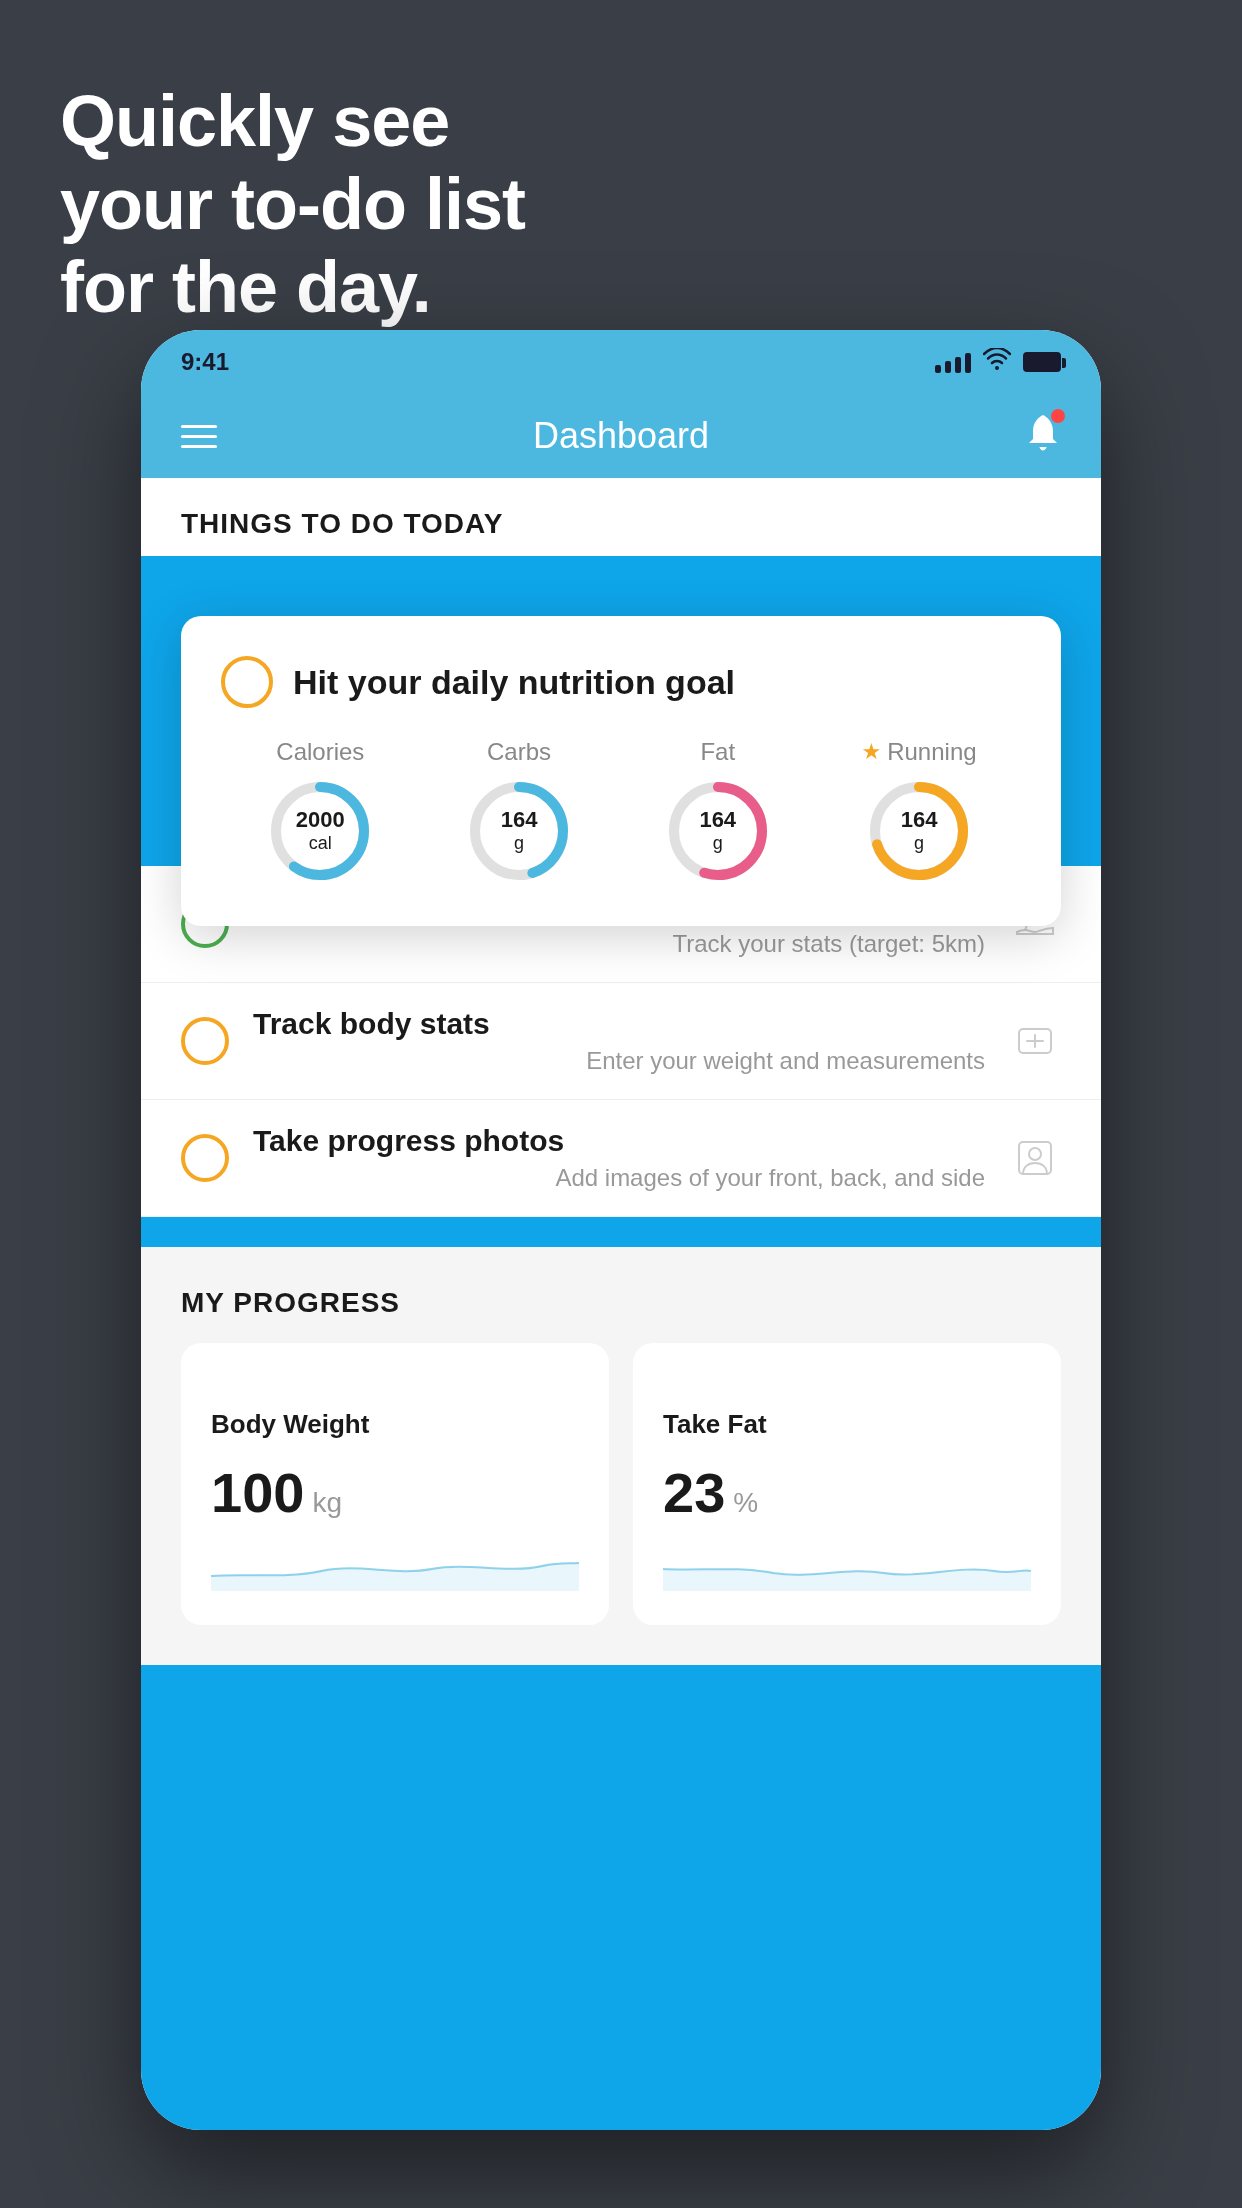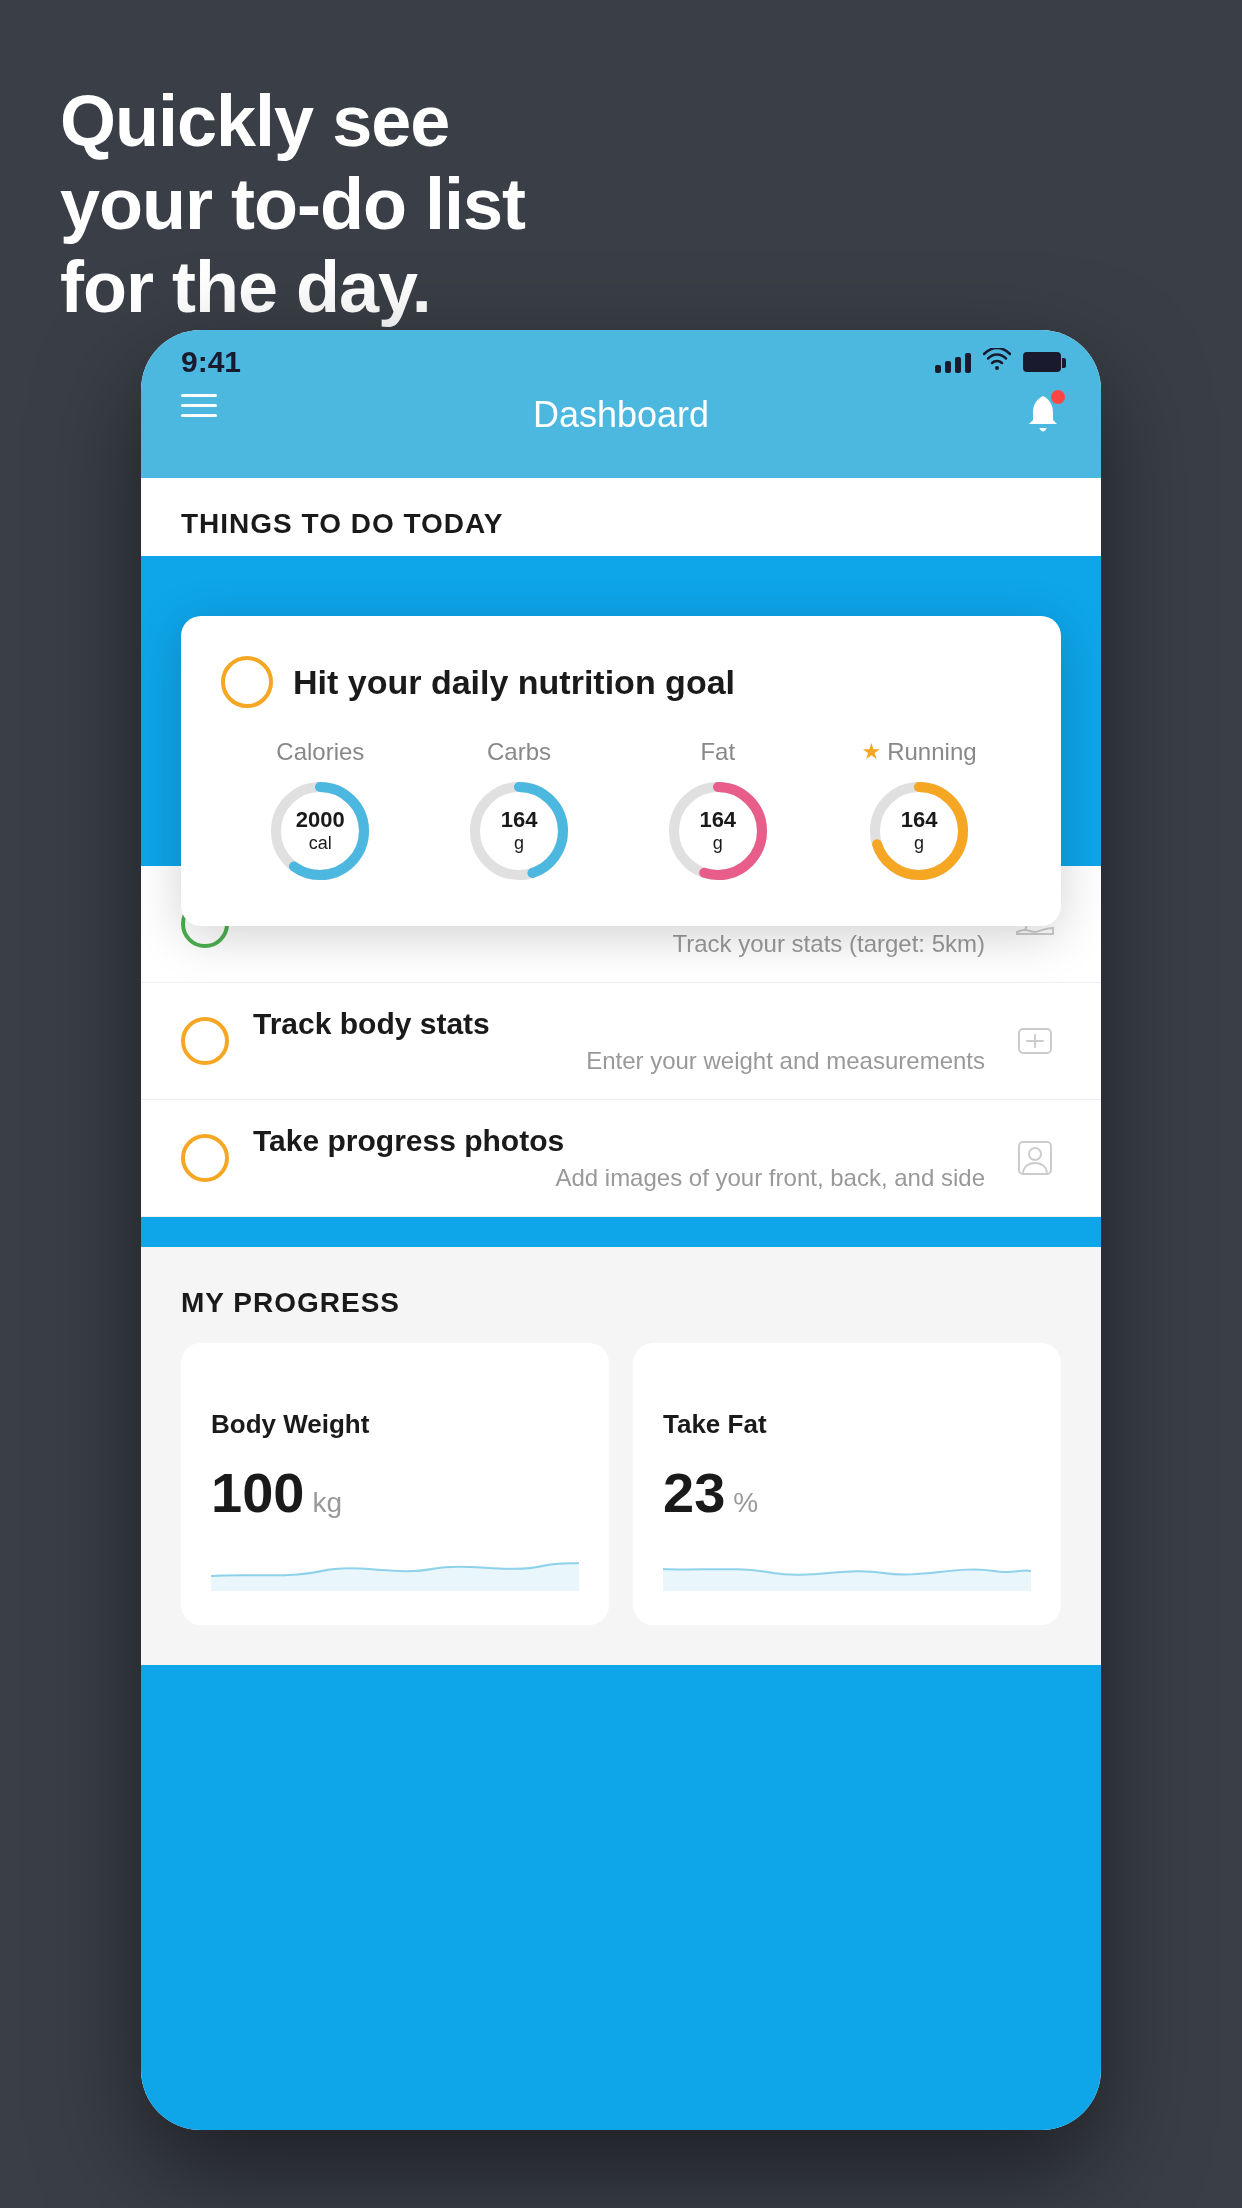--- a/index.html
+++ b/index.html
@@ -46,21 +46,21 @@
     .status-bar {
       background: #4cb8e0;
       display: flex;
       align-items: center;
       justify-content: space-between;
       padding: 10px 40px;
       height: 64px;
     }
     .status-time {
       color: #1a1a2e;
-      font-size: 30px;
+      font-size: 24px;
       font-weight: 600;
     }
     .status-icons {
       display: flex;
       align-items: center;
       gap: 12px;
     }
     .signal-bars {
       display: flex;
       align-items: flex-end;
@@ -92,21 +92,21 @@
       width: 4px;
       height: 10px;
       background: #1a1a2e;
       border-radius: 0 2px 2px 0;
     }
 
     
     .nav-bar {
       background: #4cb8e0;
       display: flex;
-      align-items: flex-start;
+      align-items: center;
       justify-content: space-between;
       padding: 0 40px;
       height: 84px;
     }
     .hamburger {
       display: flex;
       flex-direction: column;
       gap: 7px;
     }
     .hamburger-line {

